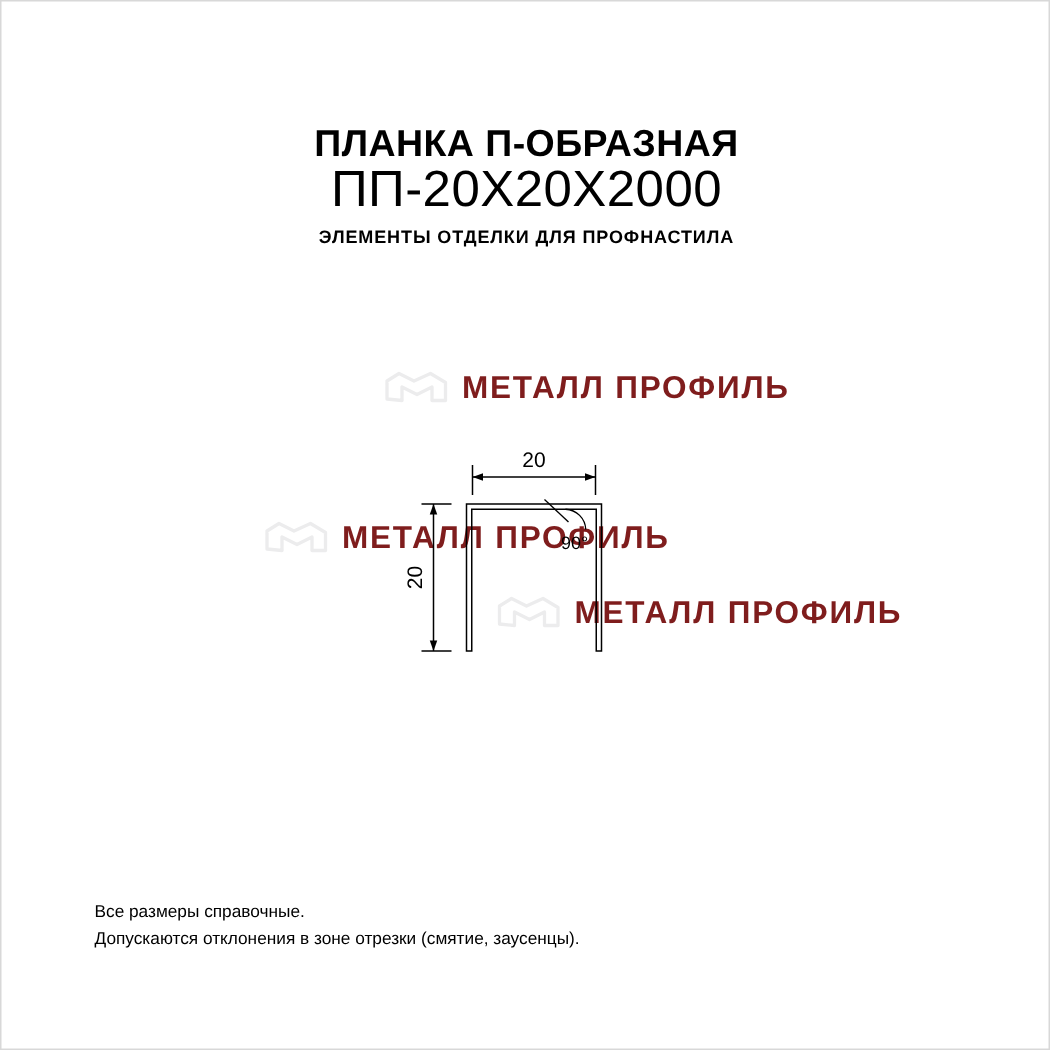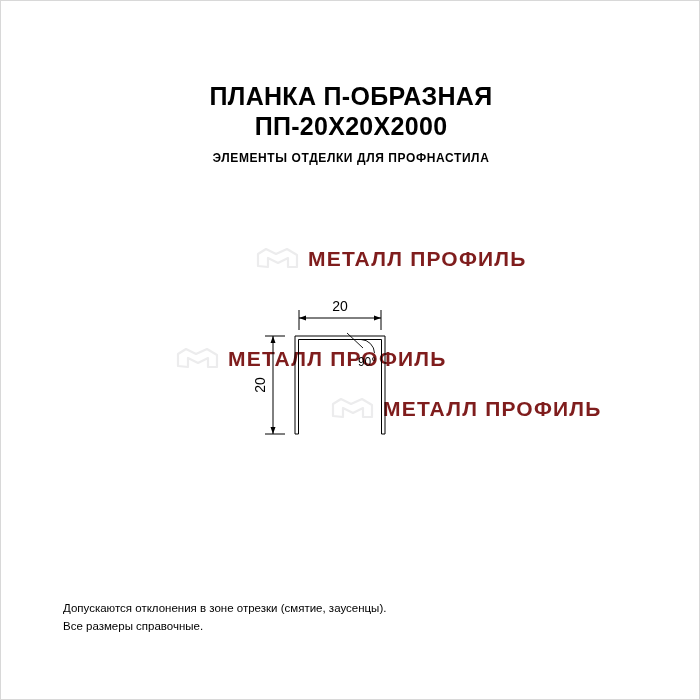--- a/index.html
+++ b/index.html
@@ -31,22 +31,22 @@
     text-align: center;
   }
   .title-line-1 {
     font-size: 25px;
     font-weight: bold;
     letter-spacing: 0.3px;
     line-height: 30px;
     white-space: nowrap;
   }
   .title-line-2 {
-    font-size: 25px;
-    font-weight: bold;
+    font-size: 34px;
+    font-weight: normal;
     letter-spacing: 0.3px;
     line-height: 30px;
     white-space: nowrap;
   }
   .subtitle {
     margin-top: 10px;
     font-size: 12px;
     font-weight: bold;
     letter-spacing: 0.6px;
     white-space: nowrap;
@@ -71,21 +71,21 @@
     height: 26px;
   }
   .wm-1 { top: 245px; left: 255px; }
   .wm-2 { top: 345px; left: 175px; }
   .wm-3 { top: 395px; left: 330px; }
 
   
   .drawing {
     position: absolute;
     top: 295px;
-    left: 242px;
+    left: 258px;
     width: 200px;
     height: 160px;
   }
 
   
   .notes {
     position: absolute;
     left: 62px;
     top: 598px;
     font-size: 11.5px;
@@ -157,17 +157,17 @@
 
       <text x="97" y="15" text-anchor="middle" font-family="Liberation Sans, sans-serif" font-size="14" fill="#000000">20</text>
 
       <text x="22" y="89" text-anchor="middle" font-family="Liberation Sans, sans-serif" font-size="14" fill="#000000" transform="rotate(-90 22 89)">20</text>
 
       <text x="124" y="70" text-anchor="middle" font-family="Liberation Sans, sans-serif" font-size="12" fill="#000000">90°</text>
     </svg>
   </div>
 
   <div class="notes">
+    <div>Все размеры справочные.</div>
     <div>Допускаются отклонения в зоне отрезки (смятие, заусенцы).</div>
-    <div>Все размеры справочные.</div>
   </div>
 
 </div>
 
 </body></html>

